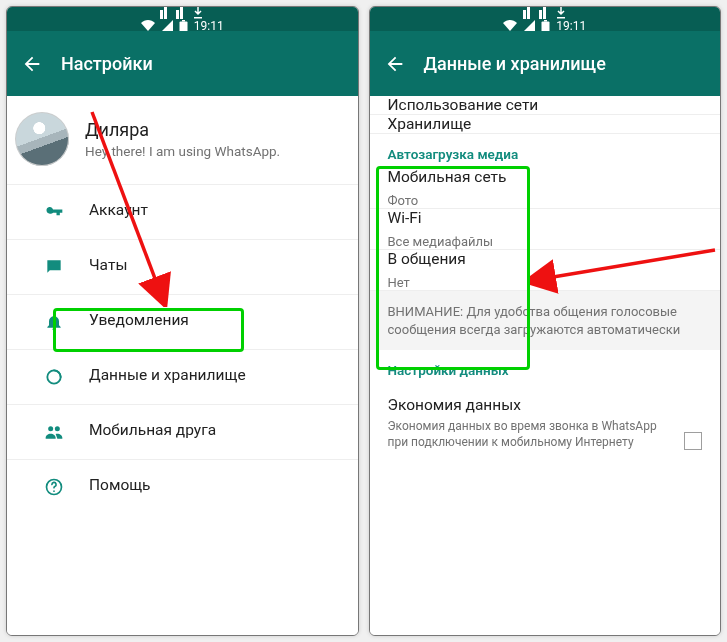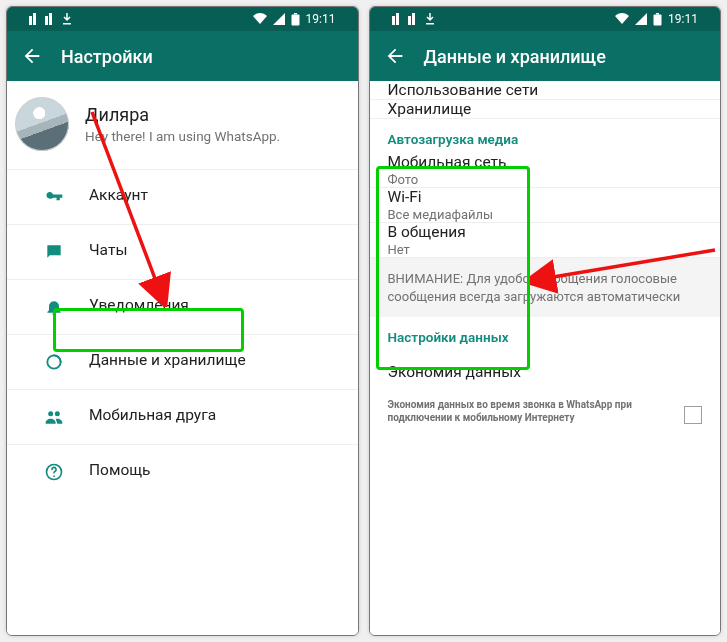--- a/index.html
+++ b/index.html
@@ -19,29 +19,29 @@
     flex:1 1 0; background:var(--bg);
     border:1px solid #777; border-radius:6px;
     display:flex;flex-direction:column;overflow:hidden;position:relative;
     box-shadow:0 0 4px rgba(0,0,0,.15);
   }
 
   
   .statusbar{
     height:24px;background:var(--wa-teal);color:#fff;
     display:flex;align-items:center;justify-content:space-between;
-    padding:0 22px;font-size:12px;
+    padding:0 0;font-size:12px;flex-direction:column;
   }
   .statusbar .left,.statusbar .right{display:flex;align-items:center;gap:6px;}
   .sb-ic{display:inline-flex;align-items:center;justify-content:center;}
   .sb-ic svg{display:block;}
 
   
   .appbar{
-    height:50px;background:var(--wa-teal-2);color:#fff;
+    height:65px;background:var(--wa-teal-2);color:#fff;
     display:flex;align-items:center;gap:18px;padding:0 14px;
     font-size:18px;font-weight:500;
   }
   .appbar .back{display:inline-flex;}
 
   
   .content{flex:1 1 auto;overflow:hidden;background:var(--bg);}
 
   
   .profile{
@@ -65,35 +65,35 @@
   }
   .srow:last-child{border-bottom:none;}
   .srow .ic{width:22px;height:22px;color:var(--wa-accent);display:inline-flex;align-items:center;justify-content:center;}
   .srow .ic svg{display:block;}
 
   
   .ritem{
     padding:0 18px;border-bottom:1px solid var(--line);
   }
   .ritem .t{font-size:15.5px;color:var(--txt);}
-  .ritem .s{font-size:13px;color:var(--sub);margin-top:1px;}
+  .ritem .s{font-size:13px;color:var(--sub);margin-top:7px;}
   .section-hdr{
     padding:12px 18px 6px;color:var(--wa-accent);
     font-size:13.5px;font-weight:600;border-bottom:none;
   }
   .note{
     background:var(--note-bg);color:var(--sub);font-size:13px;
     padding:12px 18px;line-height:1.35;
   }
   .check-row{
     padding:12px 18px;display:flex;align-items:flex-end;gap:12px;
   }
   .check-row .tx{flex:1;}
   .check-row .tx .t{font-size:15.5px;color:var(--txt);}
-  .check-row .tx .s{font-size:10px;color:var(--sub);margin-top:17px;line-height:1.3;font-weight:bold;}
+  .check-row .tx .s{font-size:12px;color:var(--sub);margin-top:5px;line-height:1.3;}
   .cbox{width:16px;height:16px;border:1.5px solid #9e9e9e;margin-top:4px;}
 
   
   .hl-box{position:absolute;border:3px solid var(--hl-green);border-radius:4px;pointer-events:none;}
   
   .arrow{position:absolute;pointer-events:none;}
   .arrow svg{display:block;}
 </style>
 </head>
 <body>

